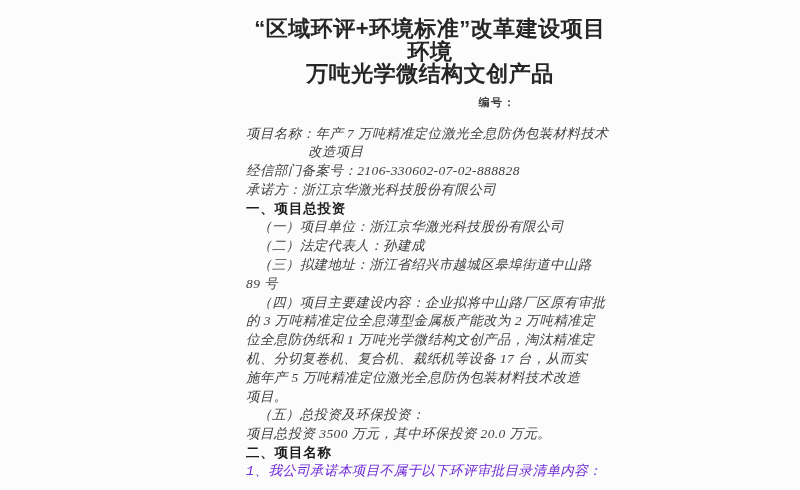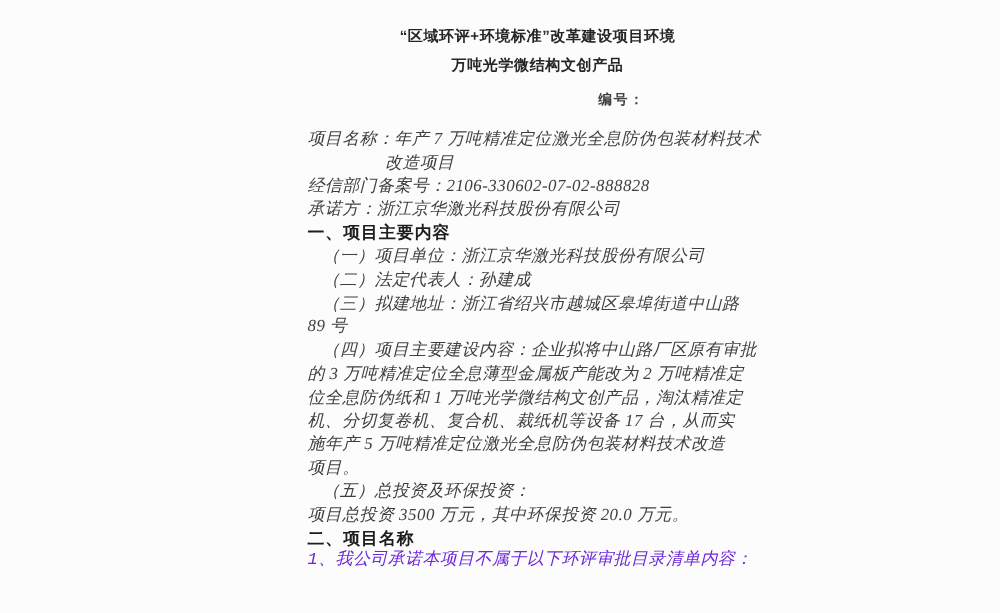--- a/index.html
+++ b/index.html
@@ -22,21 +22,21 @@
   .doc {
     position: absolute;
     left: 246px;
     top: 18px;
     width: 368px;
   }
   .title {
     margin: 0;
     font-family: "Liberation Sans", "DejaVu Sans", sans-serif;
     font-weight: 700;
-    font-size: 12px;
+    font-size: 22px;
     line-height: 22.5px;
     color: #262626;
     text-align: center;
     letter-spacing: 0.5px;
   }
   .tline { display: block; }
   .serial {
     margin-top: 9px;
     text-align: right;
     padding-right: 98px;
@@ -79,21 +79,21 @@
       <span class="tline">万吨光学微结构文创产品</span>
     </h1>
 
     <div class="serial">编号：</div>
 
     <div class="bodytext">
       <div class="ln">项目名称：年产 7 万吨精准定位激光全息防伪包装材料技术</div>
       <div class="ln hang">改造项目</div>
       <div class="ln">经信部门备案号：2106-330602-07-02-888828</div>
       <div class="ln">承诺方：浙江京华激光科技股份有限公司</div>
-      <div class="ln hd">一、项目主要内容</div>
+      <div class="ln hd">一、项目总投资</div>
       <div class="ln ind1">（一）项目单位：浙江京华激光科技股份有限公司</div>
       <div class="ln ind1">（二）法定代表人：孙建成</div>
       <div class="ln ind1">（三）拟建地址：浙江省绍兴市越城区皋埠街道中山路</div>
       <div class="ln">89 号</div>
       <div class="ln ind1">（四）项目主要建设内容：企业拟将中山路厂区原有审批</div>
       <div class="ln">的 3 万吨精准定位全息薄型金属板产能改为 2 万吨精准定</div>
       <div class="ln">位全息防伪纸和 1 万吨光学微结构文创产品，淘汰精准定</div>
       <div class="ln">机、分切复卷机、复合机、裁纸机等设备 17 台，从而实</div>
       <div class="ln">施年产 5 万吨精准定位激光全息防伪包装材料技术改造</div>
       <div class="ln">项目。</div>

